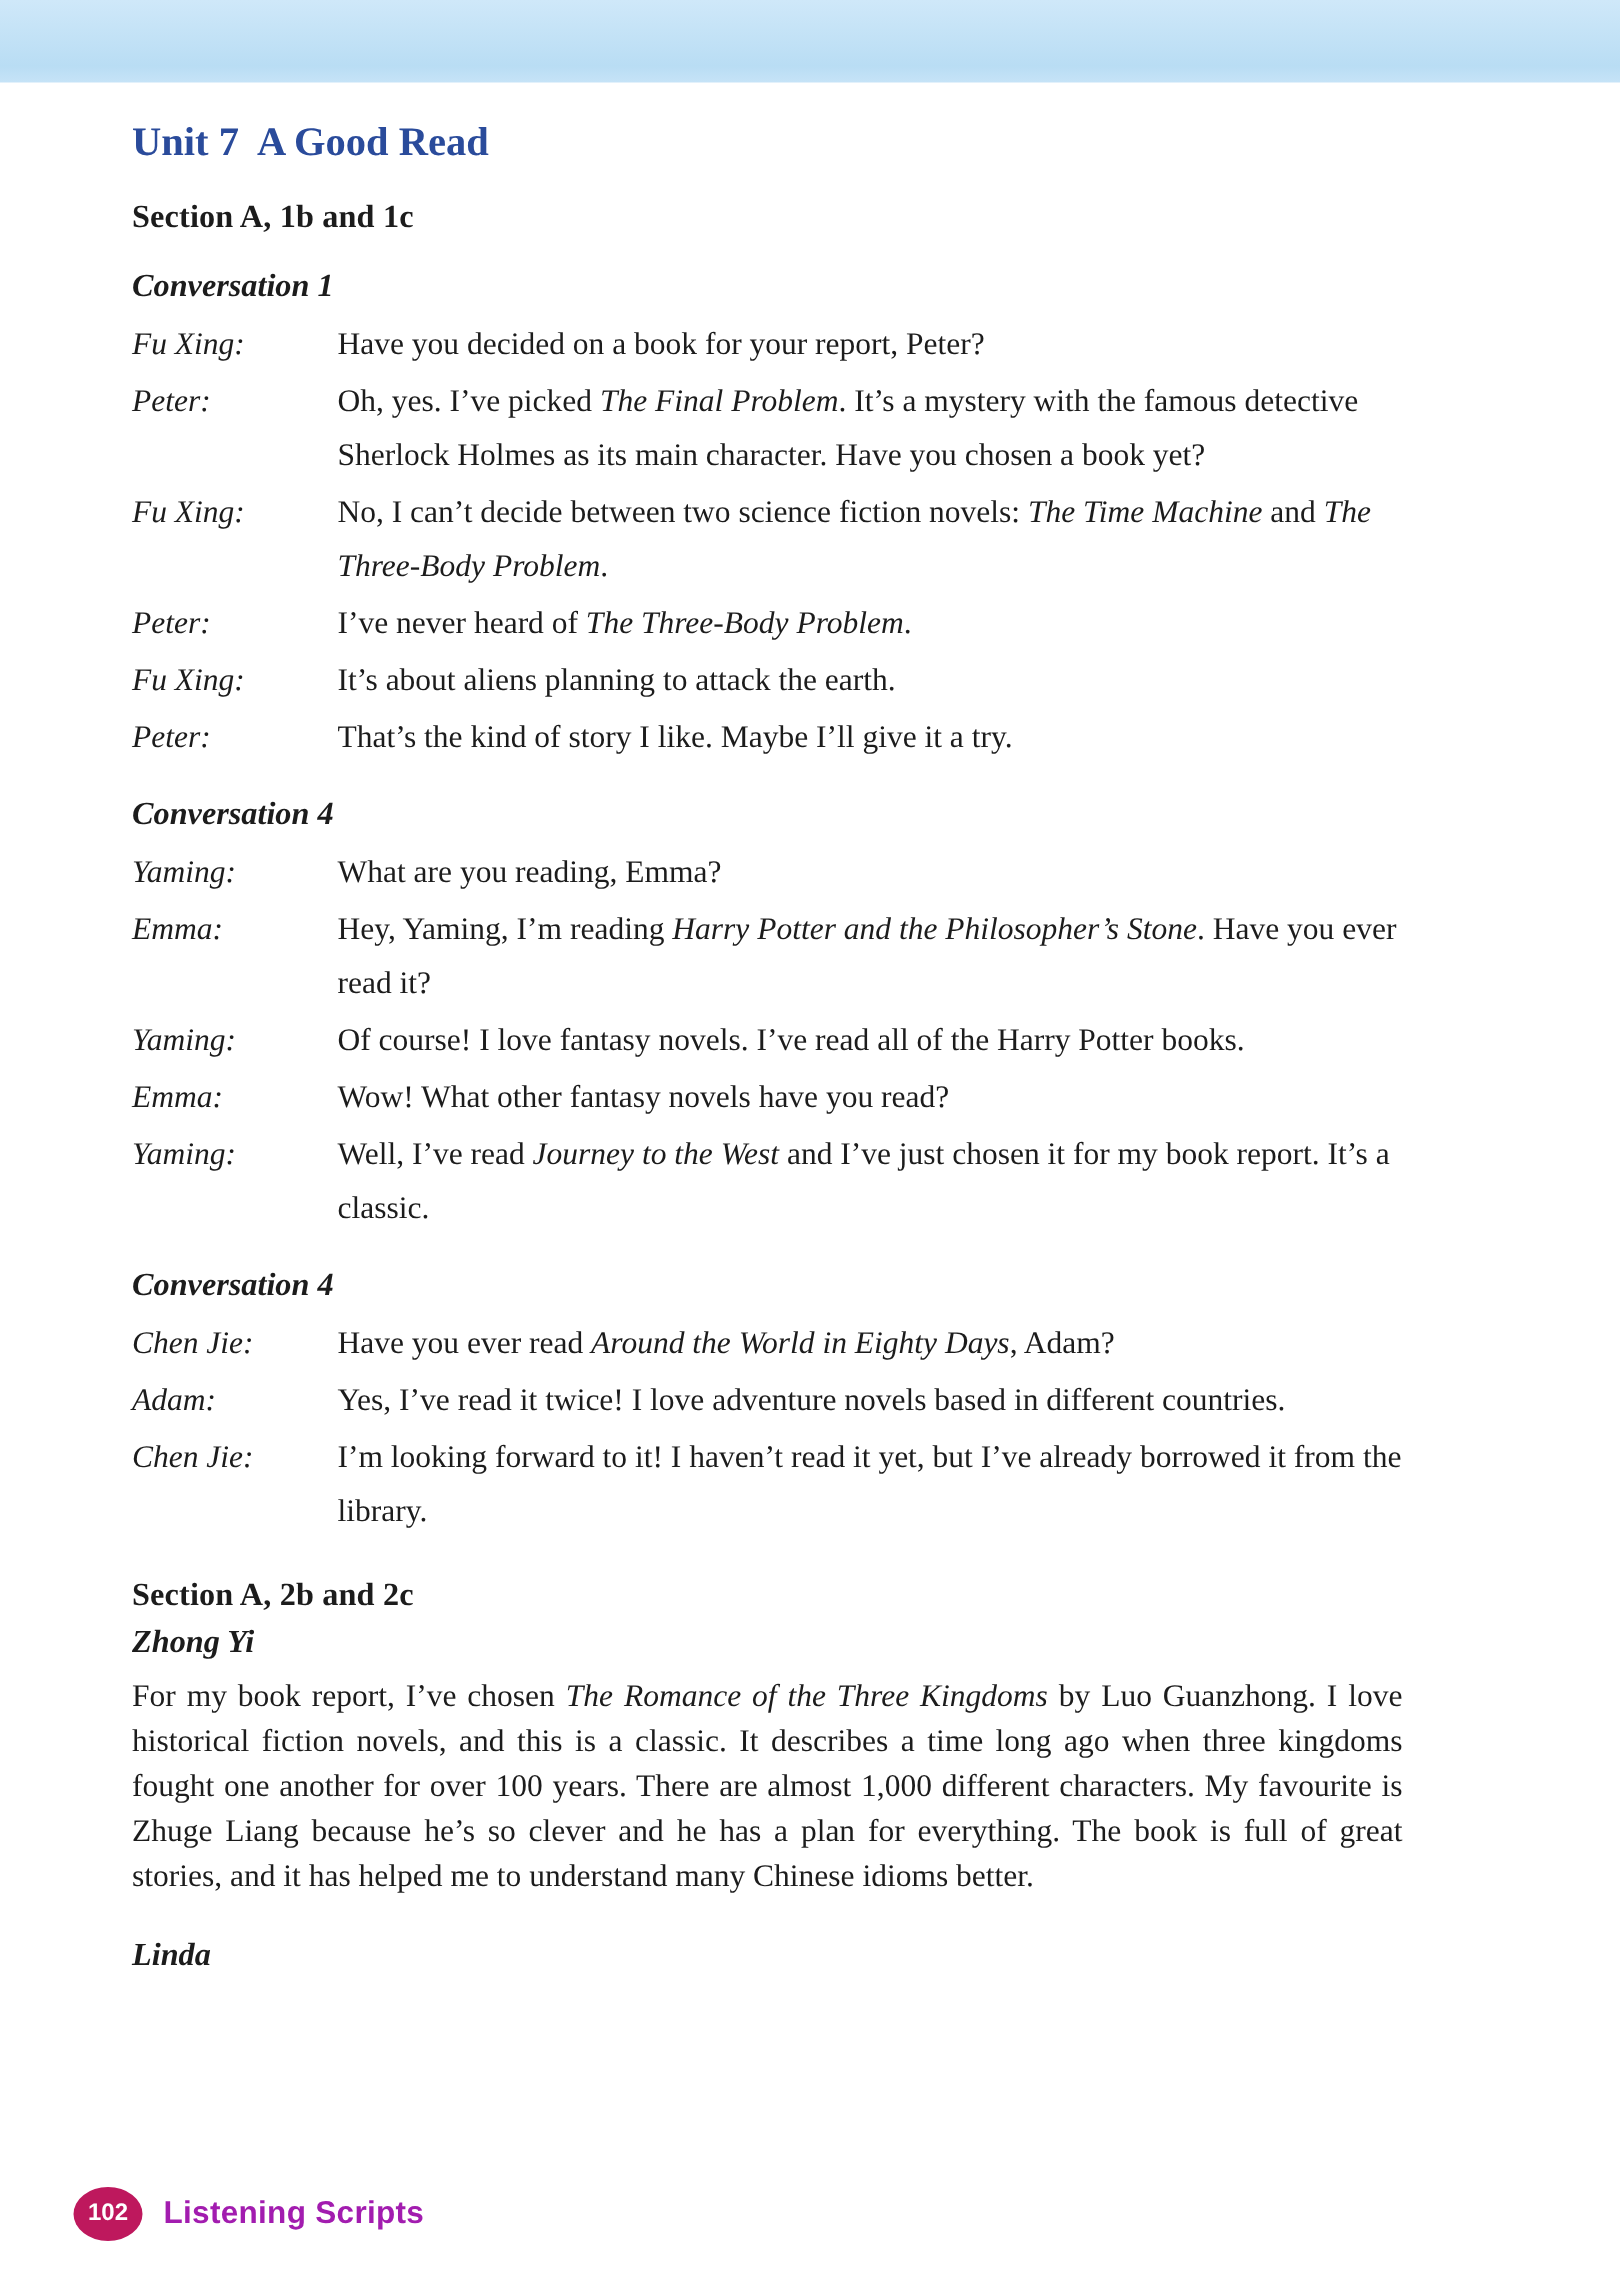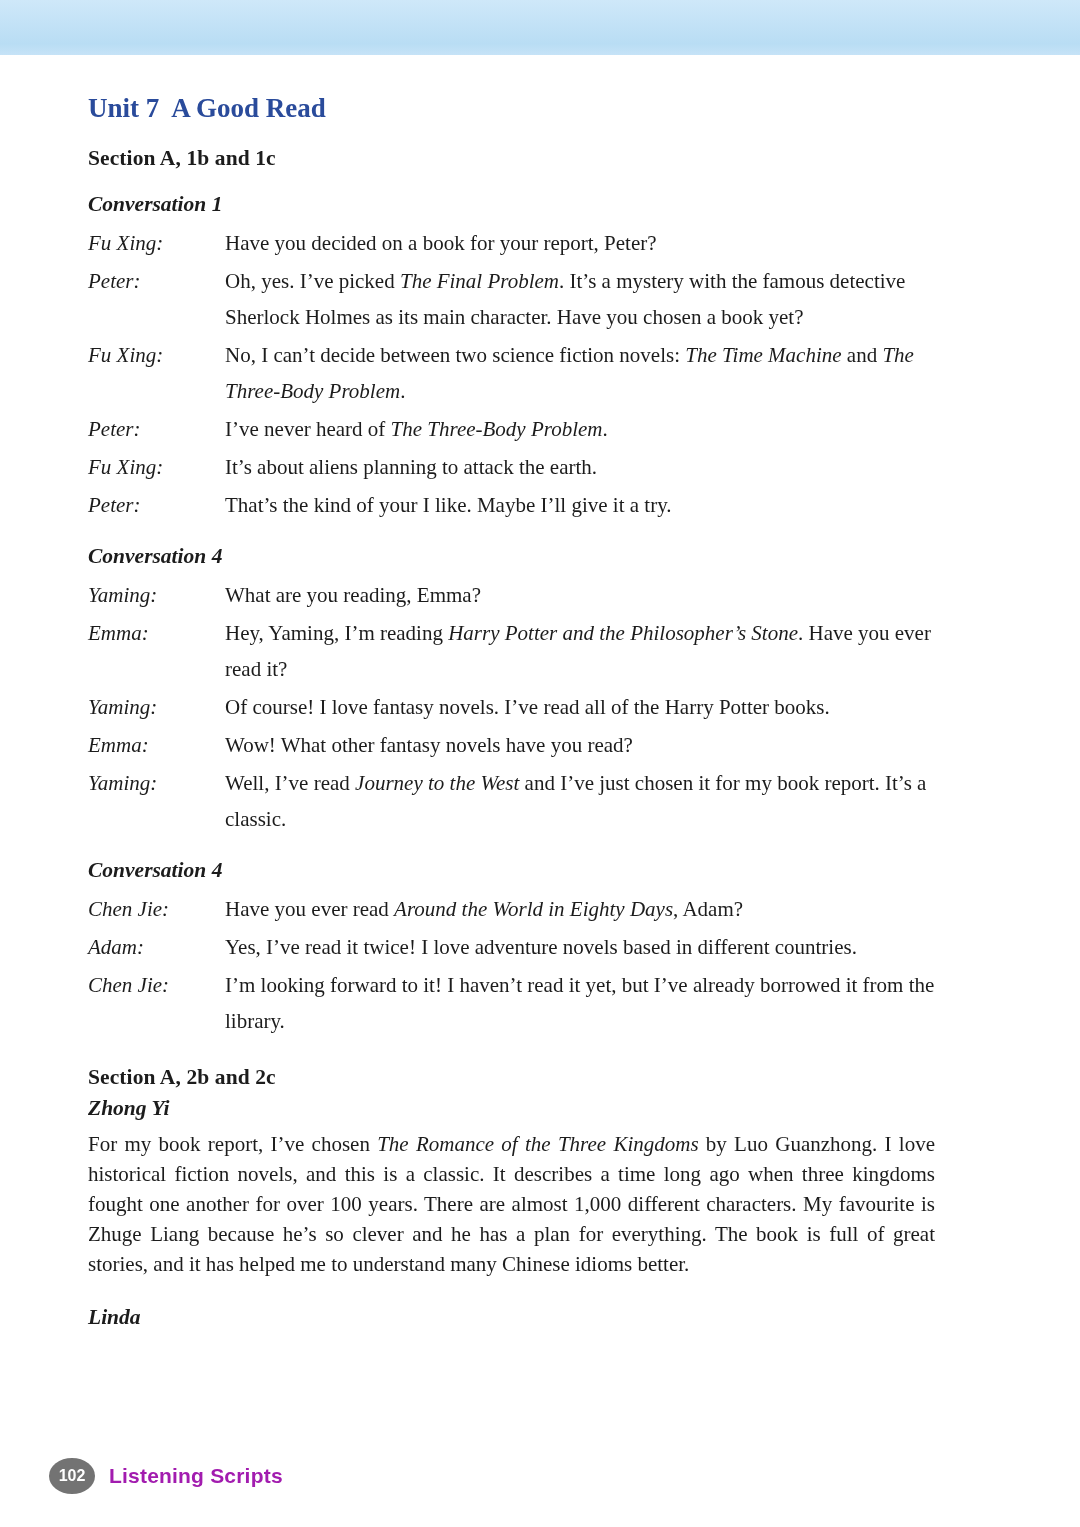--- a/index.html
+++ b/index.html
@@ -17,21 +17,21 @@
     top: 0; left: 0;
     width: 1080px;
     height: 55px;
     background: linear-gradient(180deg, #cfe8f9 0%, #b9ddf4 80%, #c6e3f7 100%);
   }
   .content {
     position: absolute;
     top: 55px;
     left: 0;
     width: 1080px;
-    padding: 38px 145px 0 88px;
+    padding: 24px 145px 0 88px;
   }
   .page-title {
     font-size: 27px;
     font-weight: bold;
     color: #2a4b9b;
     white-space: pre-wrap;
     margin-bottom: 22px;
   }
   .section-label {
     font-size: 21.5px;
@@ -80,21 +80,21 @@
     height: 48px;
     display: flex;
     align-items: center;
     font-family: "Liberation Sans", sans-serif;
   }
   .page-badge {
     margin-left: 49px;
     width: 46px;
     height: 36px;
     border-radius: 50%;
-    background: #737373;
+    background: #be185d;
     color: #ffffff;
     font-size: 16px;
     font-weight: bold;
     display: flex;
     align-items: center;
     justify-content: center;
   }
   .footer-label {
     margin-left: 14px;
     font-size: 21px;
@@ -131,21 +131,21 @@
     <div class="line">
       <span class="speaker">Peter:</span>
       <span class="utterance"><span>I’ve never heard of </span><em>The Three-Body Problem</em><span>.</span></span>
     </div>
     <div class="line">
       <span class="speaker">Fu Xing:</span>
       <span class="utterance"><span>It’s about aliens planning to attack the earth.</span></span>
     </div>
     <div class="line">
       <span class="speaker">Peter:</span>
-      <span class="utterance"><span>That’s the kind of your I like. Maybe I’ll give it a try.</span></span>
+      <span class="utterance"><span>That’s the kind of story I like. Maybe I’ll give it a try.</span></span>
     </div>
   </div>
 
   <div class="conv">
     <div class="conv-heading">Conversation 4</div>
     <div class="line">
       <span class="speaker">Yaming:</span>
       <span class="utterance"><span>What are you reading, Emma?</span></span>
     </div>
     <div class="line">

